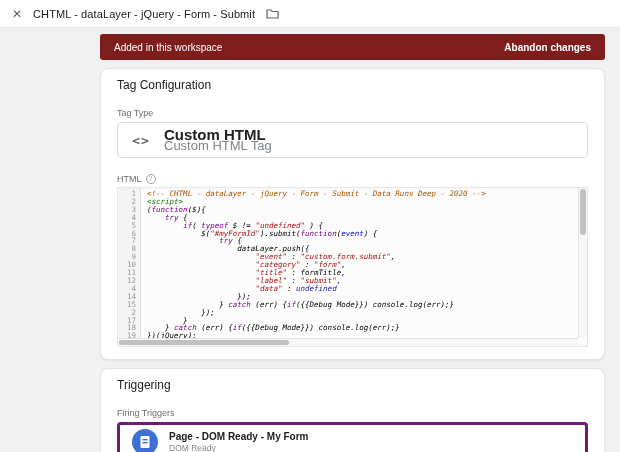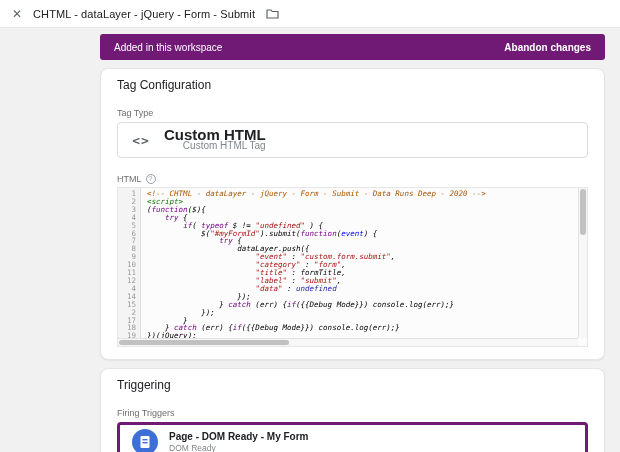--- a/index.html
+++ b/index.html
@@ -17,21 +17,21 @@
     display:flex; align-items:center; padding:0 12px; gap:11px;
   }
   .close-x { font-size:12px; color:#5f6368; cursor:pointer; line-height:1; }
   .doc-title { font-size:11px; font-weight:500; color:#202124; letter-spacing:.1px; }
   .folder-ic { display:flex; align-items:center; cursor:pointer; }
 
   .content { width:505px; margin:6px 0 0 100px; }
 
   
   .banner {
-    height:26px; background:#701a75; border-radius:3px;
+    height:26px; background:#7f1d1d; border-radius:3px;
     display:flex; align-items:center; justify-content:space-between; padding:0 14px;
   }
   .banner-msg { color:#fff; font-size:10px; font-weight:500; }
   .banner-action { color:#fff; font-size:10px; font-weight:700; cursor:pointer; }
 
   
   .card {
     background:#fff; border:1px solid #e4e4e4; border-radius:8px;
     box-shadow:0 1px 2px rgba(0,0,0,.06);
     margin-top:8px; padding:10px 16px 12px;
@@ -45,21 +45,21 @@
   
   .tagtype-box {
     margin-top:4px; border:1px solid #dadce0; border-radius:4px;
     height:36px; display:flex; align-items:center;
   }
   .tagtype-icon {
     width:46px; text-align:center; font-size:13px; font-weight:700;
     color:#5f6368; letter-spacing:1px; font-family:"DejaVu Sans Mono", monospace;
   }
   .tagtype-name { font-size:15px; font-weight:700; color:#202124; line-height:11px; }
-  .tagtype-desc { font-size:10px; color:#80868b; line-height:10px; margin-top:1px;text-align:right; }
+  .tagtype-desc { font-size:13px; color:#80868b; line-height:10px; margin-top:1px; }
 
   .help {
     width:10px; height:10px; border:1px solid #9aa0a6; border-radius:50%;
     color:#9aa0a6; font-size:7px; display:flex; align-items:center; justify-content:center;
     cursor:pointer;
   }
 
   
   .editor {
     margin-top:3px; position:relative; background:#fcfcfc;

